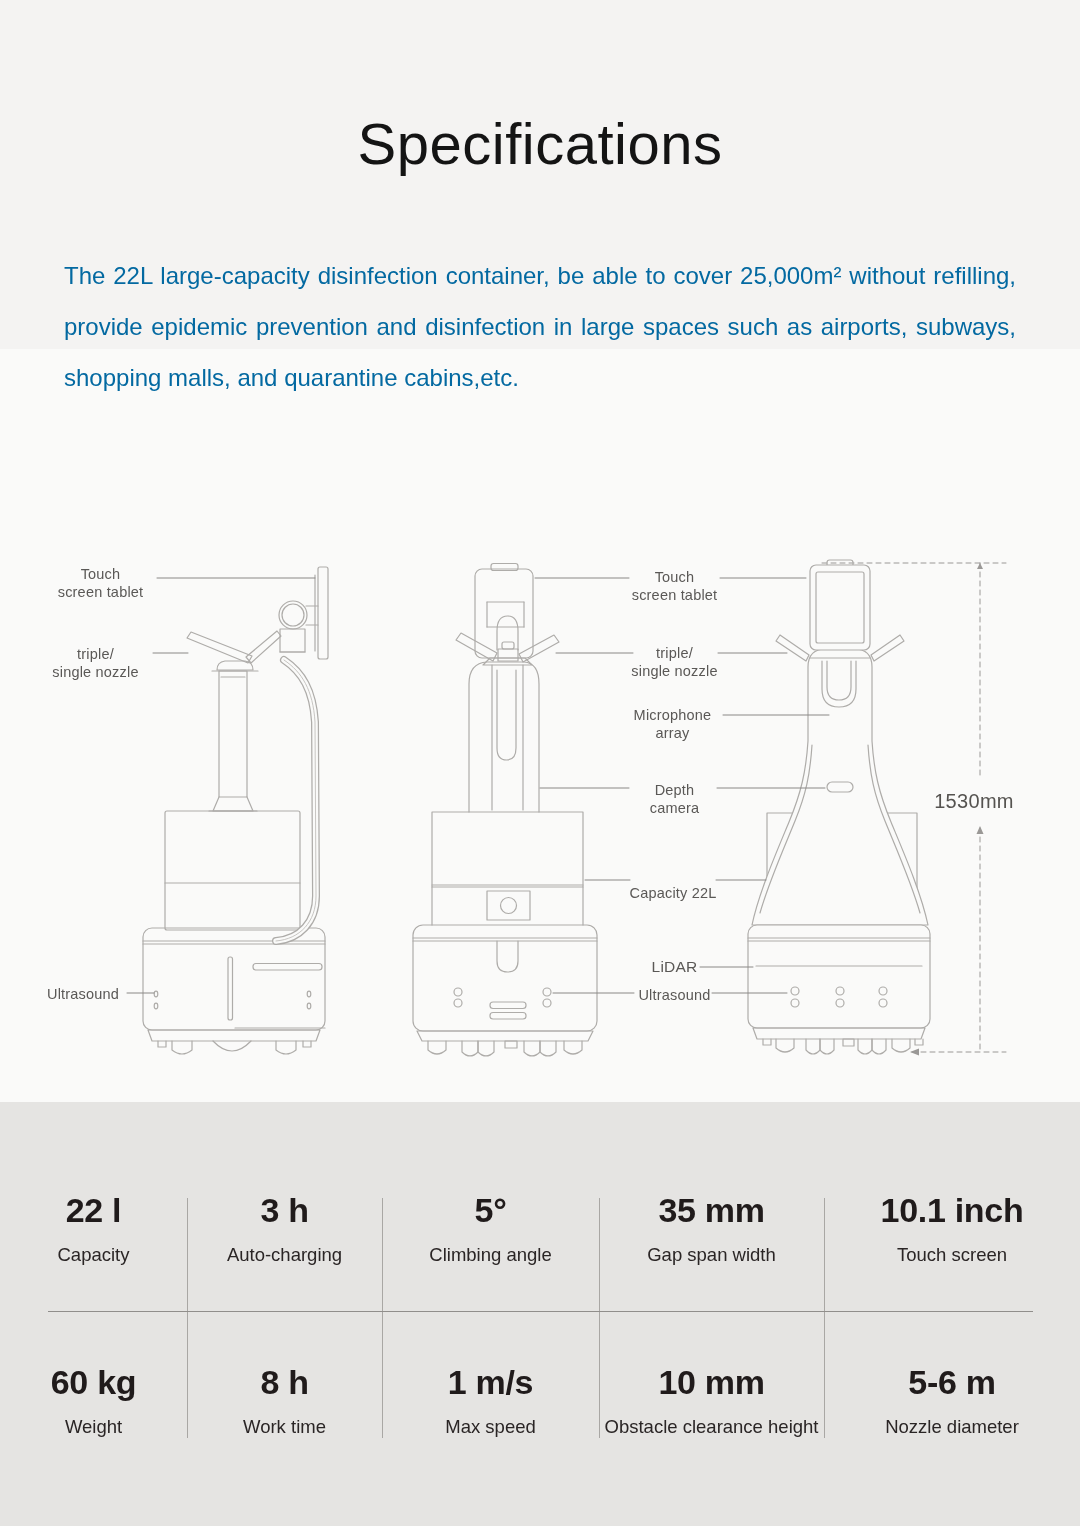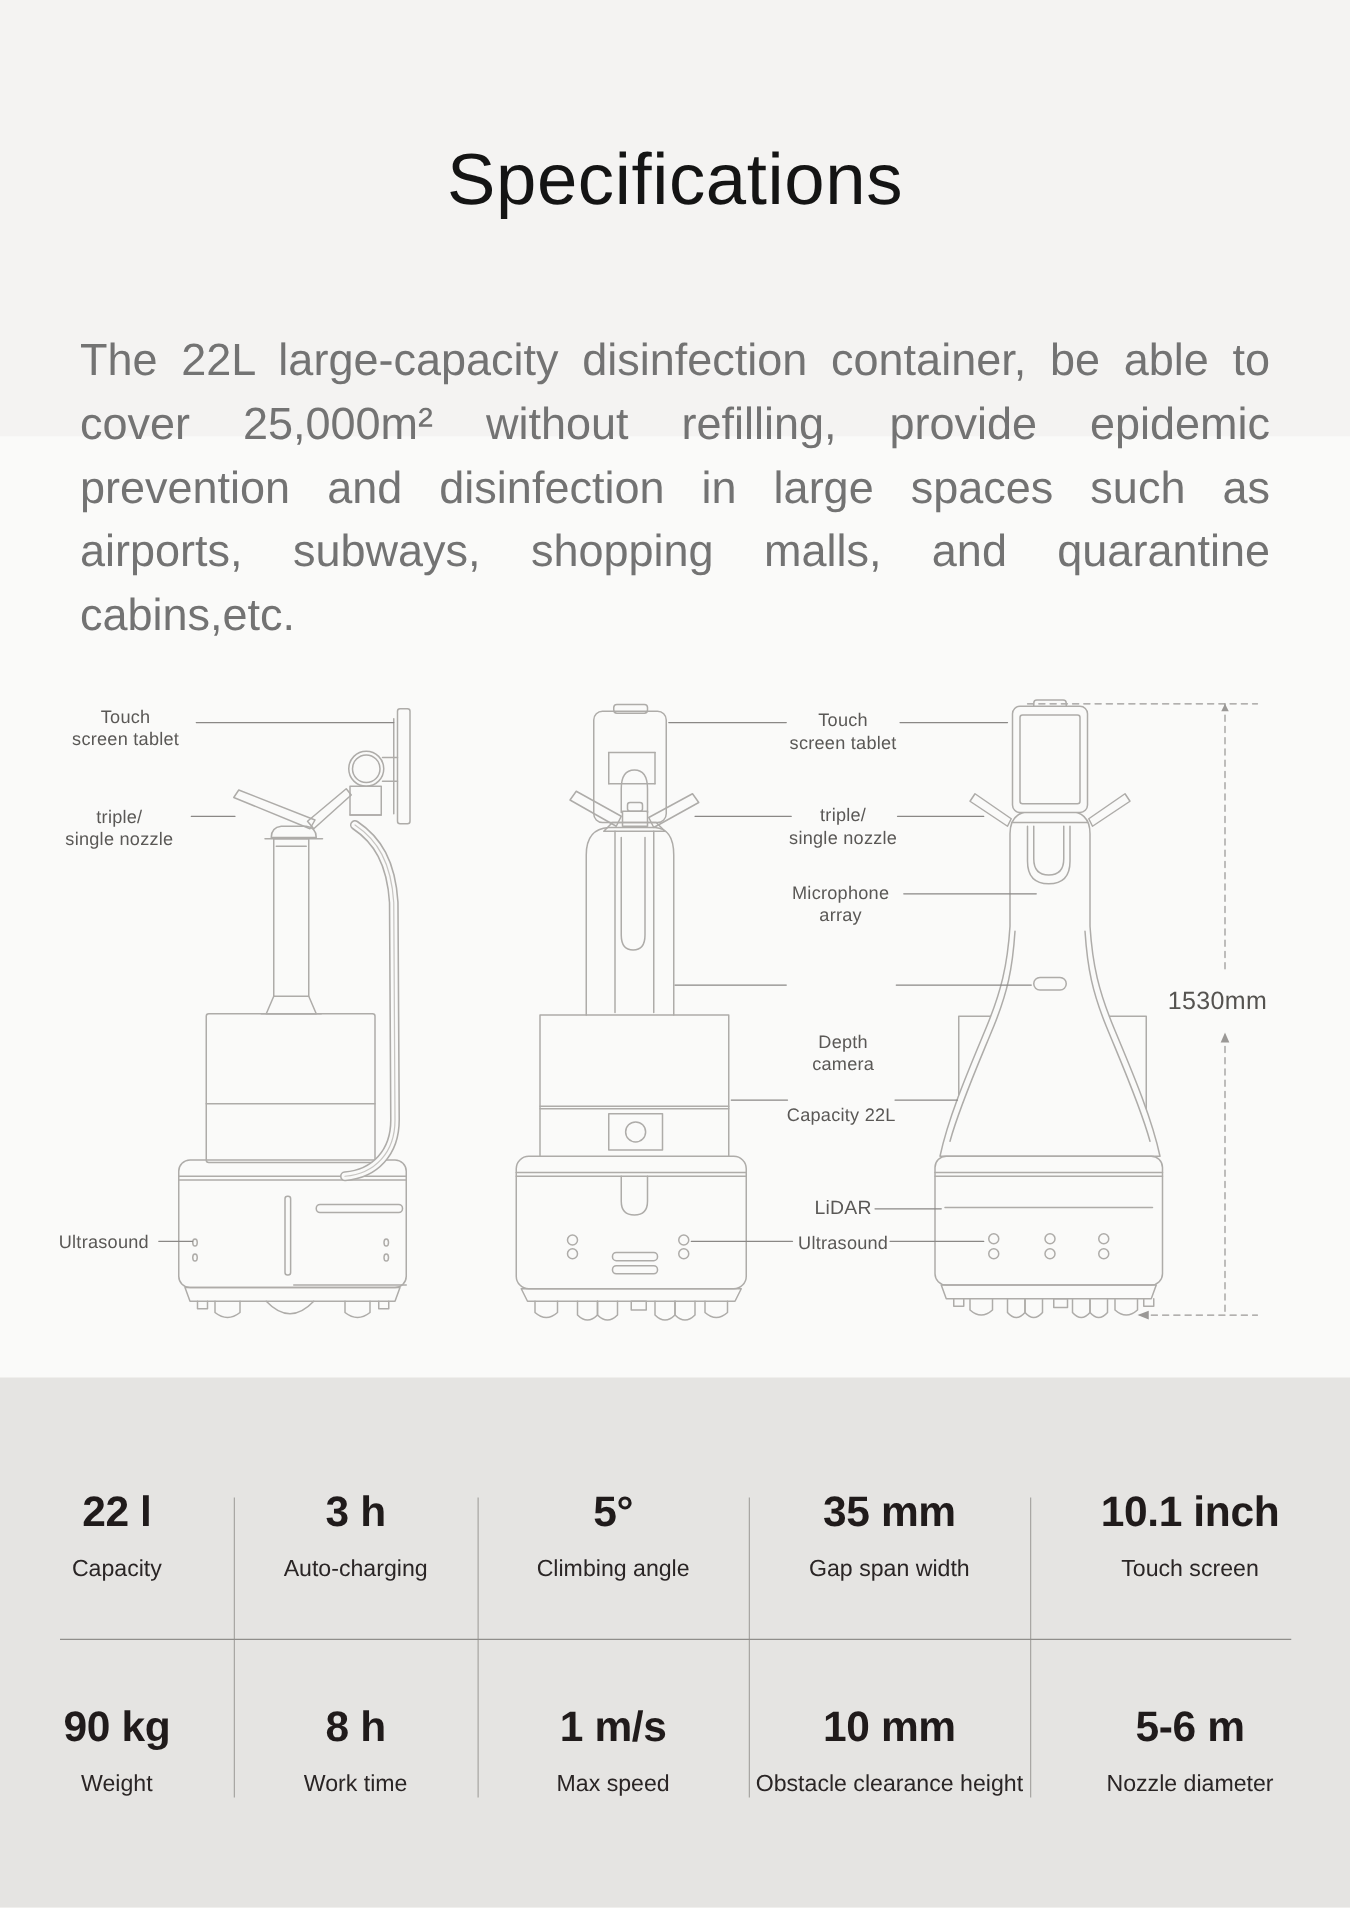--- a/index.html
+++ b/index.html
@@ -8,21 +8,21 @@
     background:#fafaf9;
     font-family:"Liberation Sans", sans-serif;
   }
   .band-top{position:absolute;top:0;left:0;width:1080px;height:349px;background:#f4f3f2;}
   .page-title{
     position:absolute;top:110px;left:0;width:1080px;margin:0;
     text-align:center;font-size:58px;font-weight:500;color:#141414;letter-spacing:0.5px;
   }
   .intro{
     position:absolute;top:226px;left:64px;width:952px;
-    font-size:36px;line-height:51px;color:#737373;text-align:justify;
+    font-size:24px;line-height:51px;color:#0369a1;text-align:justify;
   }
   .diagram{position:absolute;top:540px;left:0;width:1080px;height:530px;}
   .diagram svg{position:absolute;top:0;left:0;}
   .dlabel{
     position:absolute;font-size:14.5px;line-height:18px;color:#5a5856;
     text-align:center;white-space:pre-line;letter-spacing:0.2px;
   }
   .dlabel.single{white-space:nowrap;}
   .dim-label{
     position:absolute;font-size:20px;color:#555350;text-align:center;letter-spacing:0.3px;
@@ -236,21 +236,21 @@
   <div class="dlabel" style="left:33px;top:105px;width:125px;">triple/
 single nozzle</div>
   <div class="dlabel single" style="left:47px;top:445px;text-align:left;">Ultrasound</div>
 
   <div class="dlabel" style="left:612px;top:28px;width:125px;">Touch
 screen tablet</div>
   <div class="dlabel" style="left:612px;top:104px;width:125px;">triple/
 single nozzle</div>
   <div class="dlabel" style="left:610px;top:166px;width:125px;">Microphone
 array</div>
-  <div class="dlabel" style="left:612px;top:241px;width:125px;margin-top:44px;">Depth
+  <div class="dlabel" style="left:612px;top:241px;width:125px;">Depth
 camera</div>
   <div class="dlabel single" style="left:602px;top:332px;width:142px;margin-top:12px;">Capacity 22L</div>
   <div class="dlabel single" style="left:612px;top:418px;width:125px;font-size:15.5px;text-align:center;">LiDAR</div>
   <div class="dlabel single" style="left:612px;top:446px;width:125px;">Ultrasound</div>
 
   <div class="dim-label" style="left:924px;top:250px;width:100px;">1530mm</div>
 </div>
 
 <div class="specs-panel">
   <div class="vdiv d1"></div>
@@ -277,21 +277,21 @@
       <div class="spec-label">Gap span width</div>
     </div>
     <div class="spec-cell">
       <div class="spec-value">10.1 inch</div>
       <div class="spec-label">Touch screen</div>
     </div>
   </div>
 
   <div class="spec-row r2">
     <div class="spec-cell">
-      <div class="spec-value">90 kg</div>
+      <div class="spec-value">60 kg</div>
       <div class="spec-label">Weight</div>
     </div>
     <div class="spec-cell">
       <div class="spec-value">8 h</div>
       <div class="spec-label">Work time</div>
     </div>
     <div class="spec-cell">
       <div class="spec-value">1 m/s</div>
       <div class="spec-label">Max speed</div>
     </div>

